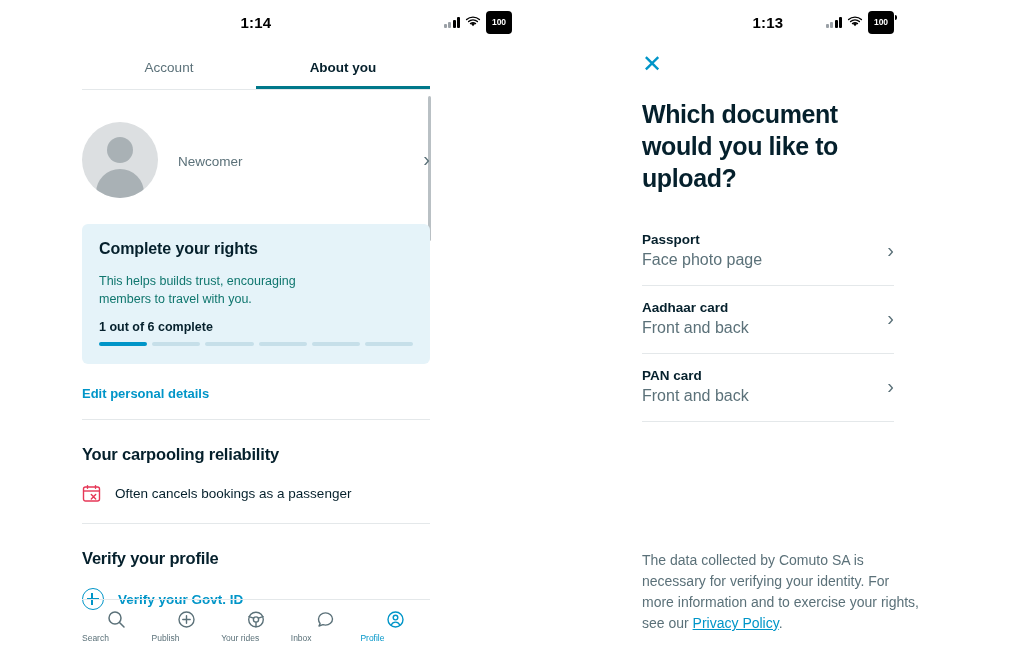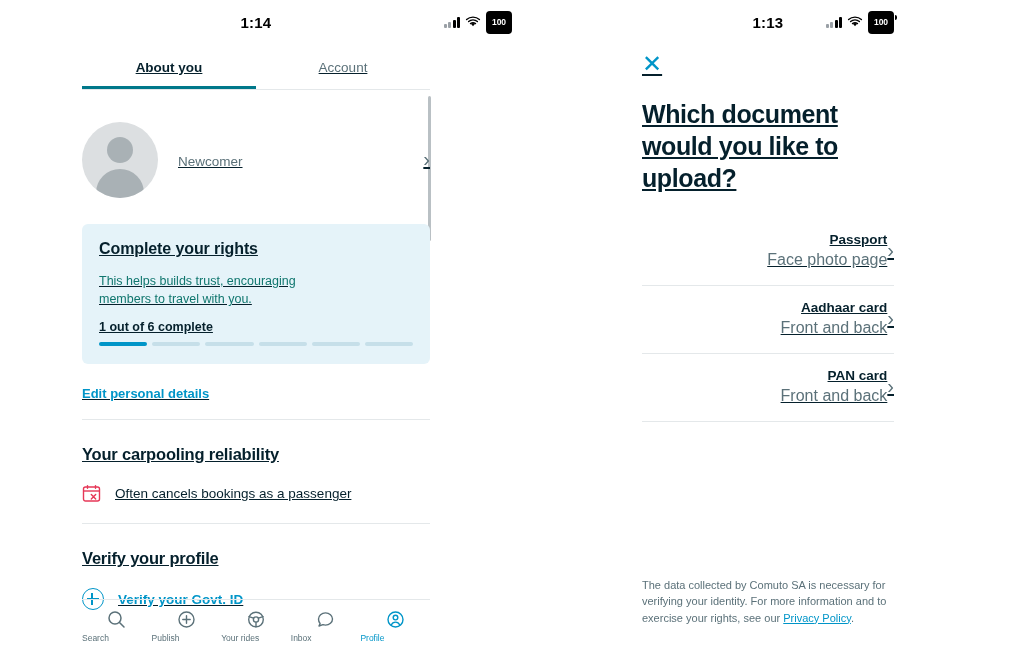--- a/index.html
+++ b/index.html
@@ -17,21 +17,20 @@
   .screens {
     display: flex;
     width: 1024px;
     height: 668px;
   }
   .screen {
     position: relative;
     height: 668px;
     background: #ffffff;
     box-sizing: border-box;
-    text-decoration: underline;
   }
   .screen-left { width: 512px; }
   .screen-right { width: 512px; }
 
   
   .statusbar {
     height: 44px;
     display: flex;
     align-items: center;
     position: relative;
@@ -322,39 +321,38 @@
     margin-top: 22px;
     color: #05202c;
   }
   .doc-list { margin-top: 24px; }
   .doc-item {
     display: flex;
     align-items: center;
     padding: 14px 0 16px 0;
     border-bottom: 1px solid #e4e8ea;
     cursor: pointer;
-    text-align: right;
   }
   .doc-item-texts { flex: 1; }
   .doc-item-title {
     font-size: 13.5px;
     font-weight: 700;
     color: #05202c;
   }
   .doc-item-sub {
     font-size: 16px;
     color: #5b7179;
     margin-top: 4px;
   }
   .legal {
     position: absolute;
     left: 130px;
     right: 104px;
-    bottom: 42px;
-    font-size: 11px;
+    bottom: 34px;
+    font-size: 14px;
     line-height: 1.5;
     color: #5b7179;
   }
   .legal a {
     color: #0095c8;
     text-decoration: underline;
   }
 </style>
 </head>
 <body>
@@ -378,22 +376,22 @@
               <path d="M3.6 5.6a6.6 6.6 0 0 1 8.8 0" stroke="#000" stroke-width="1.4" fill="none" stroke-linecap="round"></path>
               <path d="M5.5 7.6a4 4 0 0 1 5 0" stroke="#000" stroke-width="1.4" fill="none" stroke-linecap="round"></path>
               <path d="M1.6 3.6a9.4 9.4 0 0 1 12.8 0" stroke="#000" stroke-width="1.4" fill="none" stroke-linecap="round"></path>
             </svg>
         </span>
         <span class="battery">100</span>
       </div>
     </div>
 
     <div class="tabs">
+      <div class="tab">Account</div>
       <div class="tab active">About you</div>
-      <div class="tab">Account</div>
     </div>
 
     <div class="scrollbar"></div>
 
     <div class="content-left">
 
       <div class="profile-row">
         <div class="avatar">
           <div class="head"></div>
             <div class="body"></div>

